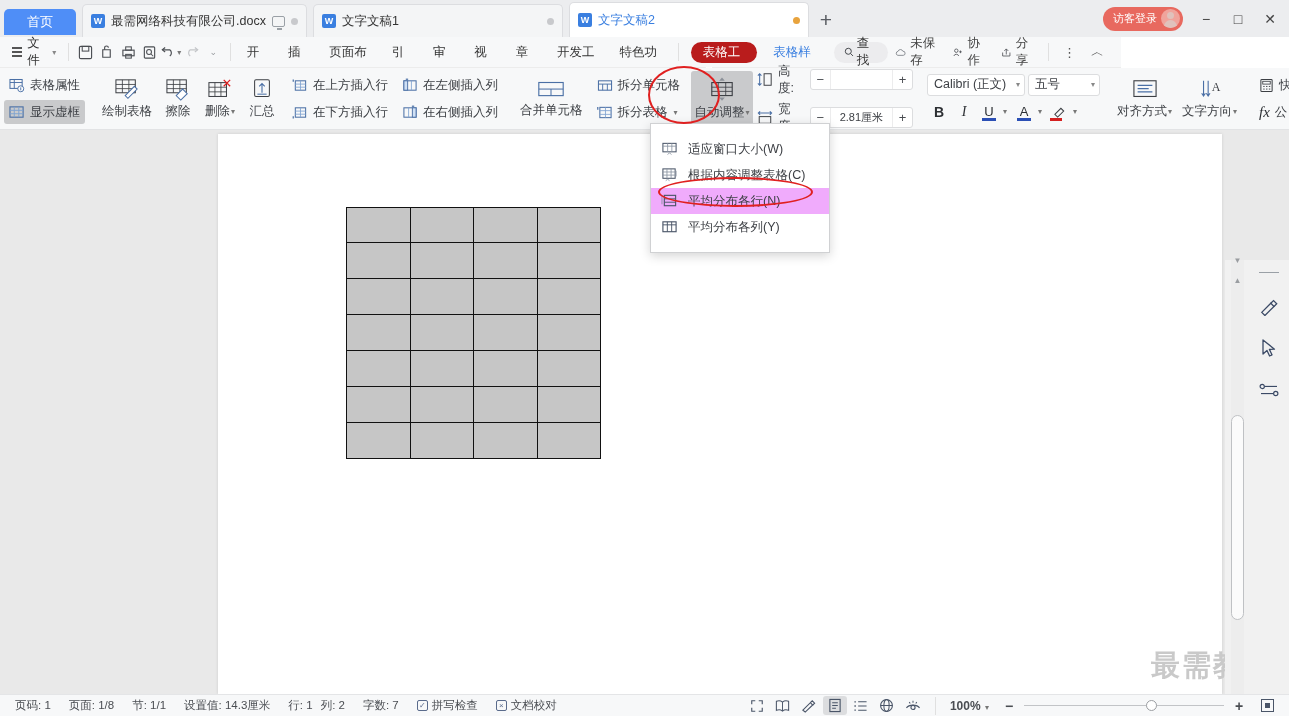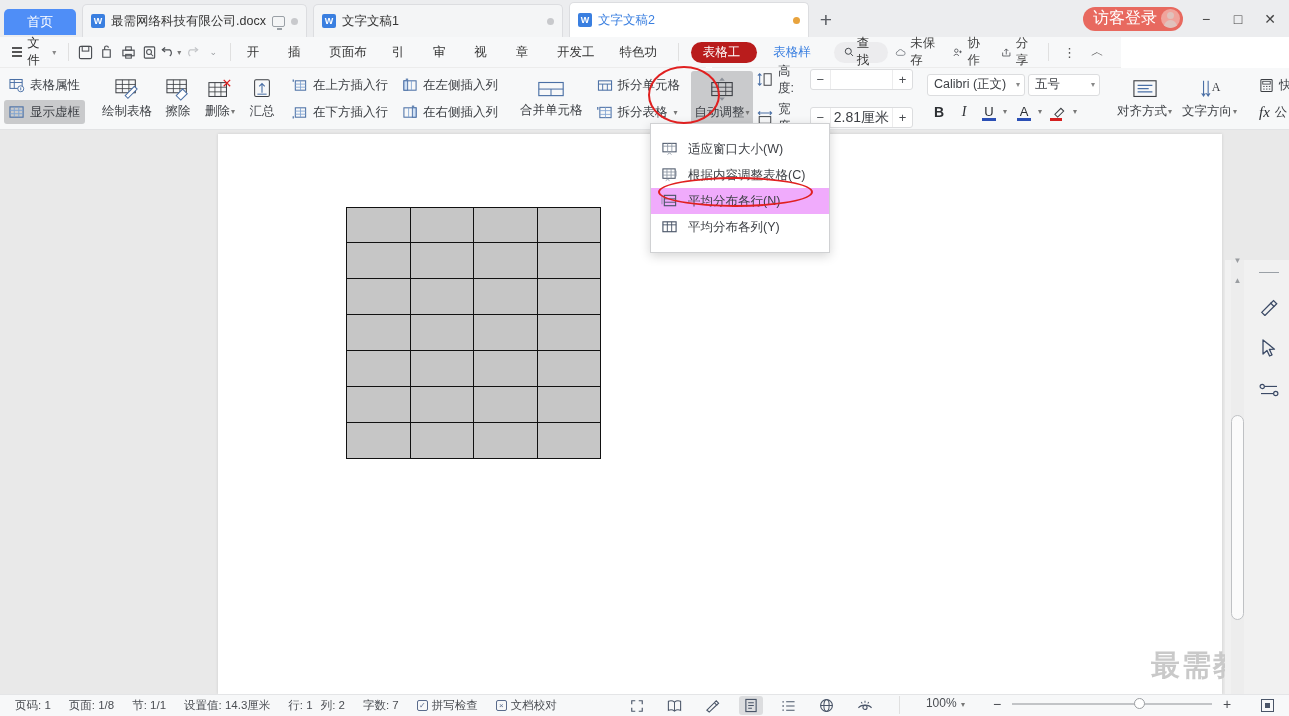--- a/index.html
+++ b/index.html
@@ -50,21 +50,21 @@
   .tab-mon { width:13px; height:11px; border:1.3px solid #9aa0a6; border-radius:2px; position:relative; flex:0 0 auto;}
   .tab-mon:after{content:"";position:absolute;left:4px;top:11px;width:5px;height:2px;background:#9aa0a6;}
   .plus-tab {
     width:34px; height:34px; display:flex; align-items:center; justify-content:center;
     font-size:21px; color:#5a5d63; font-weight:300;
   }
   .tab-right { margin-left:auto; display:flex; align-items:center; height:37px; padding-right:4px; gap:2px; }
   .guest-pill {
     height:24px; background:#e8695f; color:#fff; border-radius:13px;
     display:flex; align-items:center; gap:4px; padding:0 3px 0 10px;
-    font-size:16px; margin-right:6px;
+    font-size:11px; margin-right:6px;
   }
   .guest-av { width:19px;height:19px;border-radius:50%;background:#f0a49c; position:relative; overflow:hidden;}
   .guest-av:before{content:"";position:absolute;left:6px;top:3px;width:7px;height:7px;border-radius:50%;background:#e0c2bc;}
   .guest-av:after{content:"";position:absolute;left:3px;top:11px;width:13px;height:9px;border-radius:7px 7px 0 0;background:#e0c2bc;}
   .wbtn { width:30px; height:30px; display:flex; align-items:center; justify-content:center; color:#444; font-size:14px;}
 
   
   .menubar {
     position:absolute; left:0; top:37px; width:1121px; height:31px;
     background:#f7f8f9; display:flex; align-items:center; padding:0 6px;
@@ -118,21 +118,21 @@
   .sizecol { display:flex; flex-direction:column; gap:4px; justify-content:center; height:56px; padding-left:4px;}
   .sizerow { display:flex; align-items:center; gap:5px; }
   .sizerow .slab { color:#3c3f44; font-size:12.5px; }
   .spin {
     display:flex; align-items:center; border:1px solid #dcdddf; border-radius:3px;
     background:#fff; height:21px; width:110px; overflow:hidden;
   }
   .spin .mn, .spin .pl { width:20px; text-align:center; color:#4a4d52; font-size:13px; line-height:19px; }
   .spin .mn{border-right:1px solid #ececed;}
   .spin .pl{border-left:1px solid #ececed;}
-  .spin .val { flex:1; text-align:center; color:#3c3f44; font-size:14px; line-height:19px;}
+  .spin .val { flex:1; text-align:center; color:#3c3f44; font-size:11px; line-height:19px;}
 
   
   .fontcol { display:flex; flex-direction:column; gap:4px; justify-content:center; height:56px; }
   .fontrow1 { display:flex; gap:3px; }
   .fsel {
     border:1px solid #dcdddf; background:#fff; border-radius:3px; height:22px;
     display:flex; align-items:center; padding:0 4px 0 6px; font-size:12.5px; color:#3c3f44;
   }
   .fsel .cv{ margin-left:auto; padding-left:6px; font-size:8px; color:#888;}
   .fontrow2 { display:flex; align-items:center; gap:1px; }
@@ -187,21 +187,21 @@
 
   
   .statusbar {
     position:absolute; left:0; bottom:0; width:1289px; height:22px;
     background:#f7f8f9; border-top:1px solid #e4e5e7;
     display:flex; align-items:center; padding:0 6px; font-size:11.5px; color:#4a4d52;
   }
   .st { padding:0 9px; white-space:nowrap; }
   .st.chk { display:flex; align-items:center; gap:4px;}
   .minibox { width:11px;height:11px;border:1.2px solid #5a6b8c; border-radius:2px; color:#5a6b8c; font-size:8px; line-height:9px; text-align:center;}
-  .st-right { margin-left:auto; display:flex; align-items:flex-start; gap:14px; padding-right:4px;}
+  .st-right { margin-left:auto; display:flex; align-items:center; gap:2px; padding-right:4px;font-weight:bold;}
   .sicon { width:24px;height:19px;display:flex;align-items:center;justify-content:center;color:#4a5568;}
   .sicon.sel { background:#dcdddf; border-radius:3px;}
   .zoomlbl { color:#4a4d52; padding:0 4px; font-size:12px;}
   .slider { display:flex; align-items:center; gap:7px; padding:0 6px;}
   .track { width:200px;height:1.6px;background:#c2c4c7; position:relative;}
   .knob { position:absolute; left:122px; top:-5px; width:11px;height:11px;border-radius:50%; background:#fff;border:1.4px solid #9b9ea2;}
   .zbtn { color:#4a4d52; font-size:14px; width:16px; text-align:center;}
   .fitbox{width:13px;height:13px;border:1.3px solid #4a5568;position:relative;}
   .fitbox:after{content:"";position:absolute;left:3px;top:3px;width:5px;height:5px;background:#4a5568;}
 </style>

